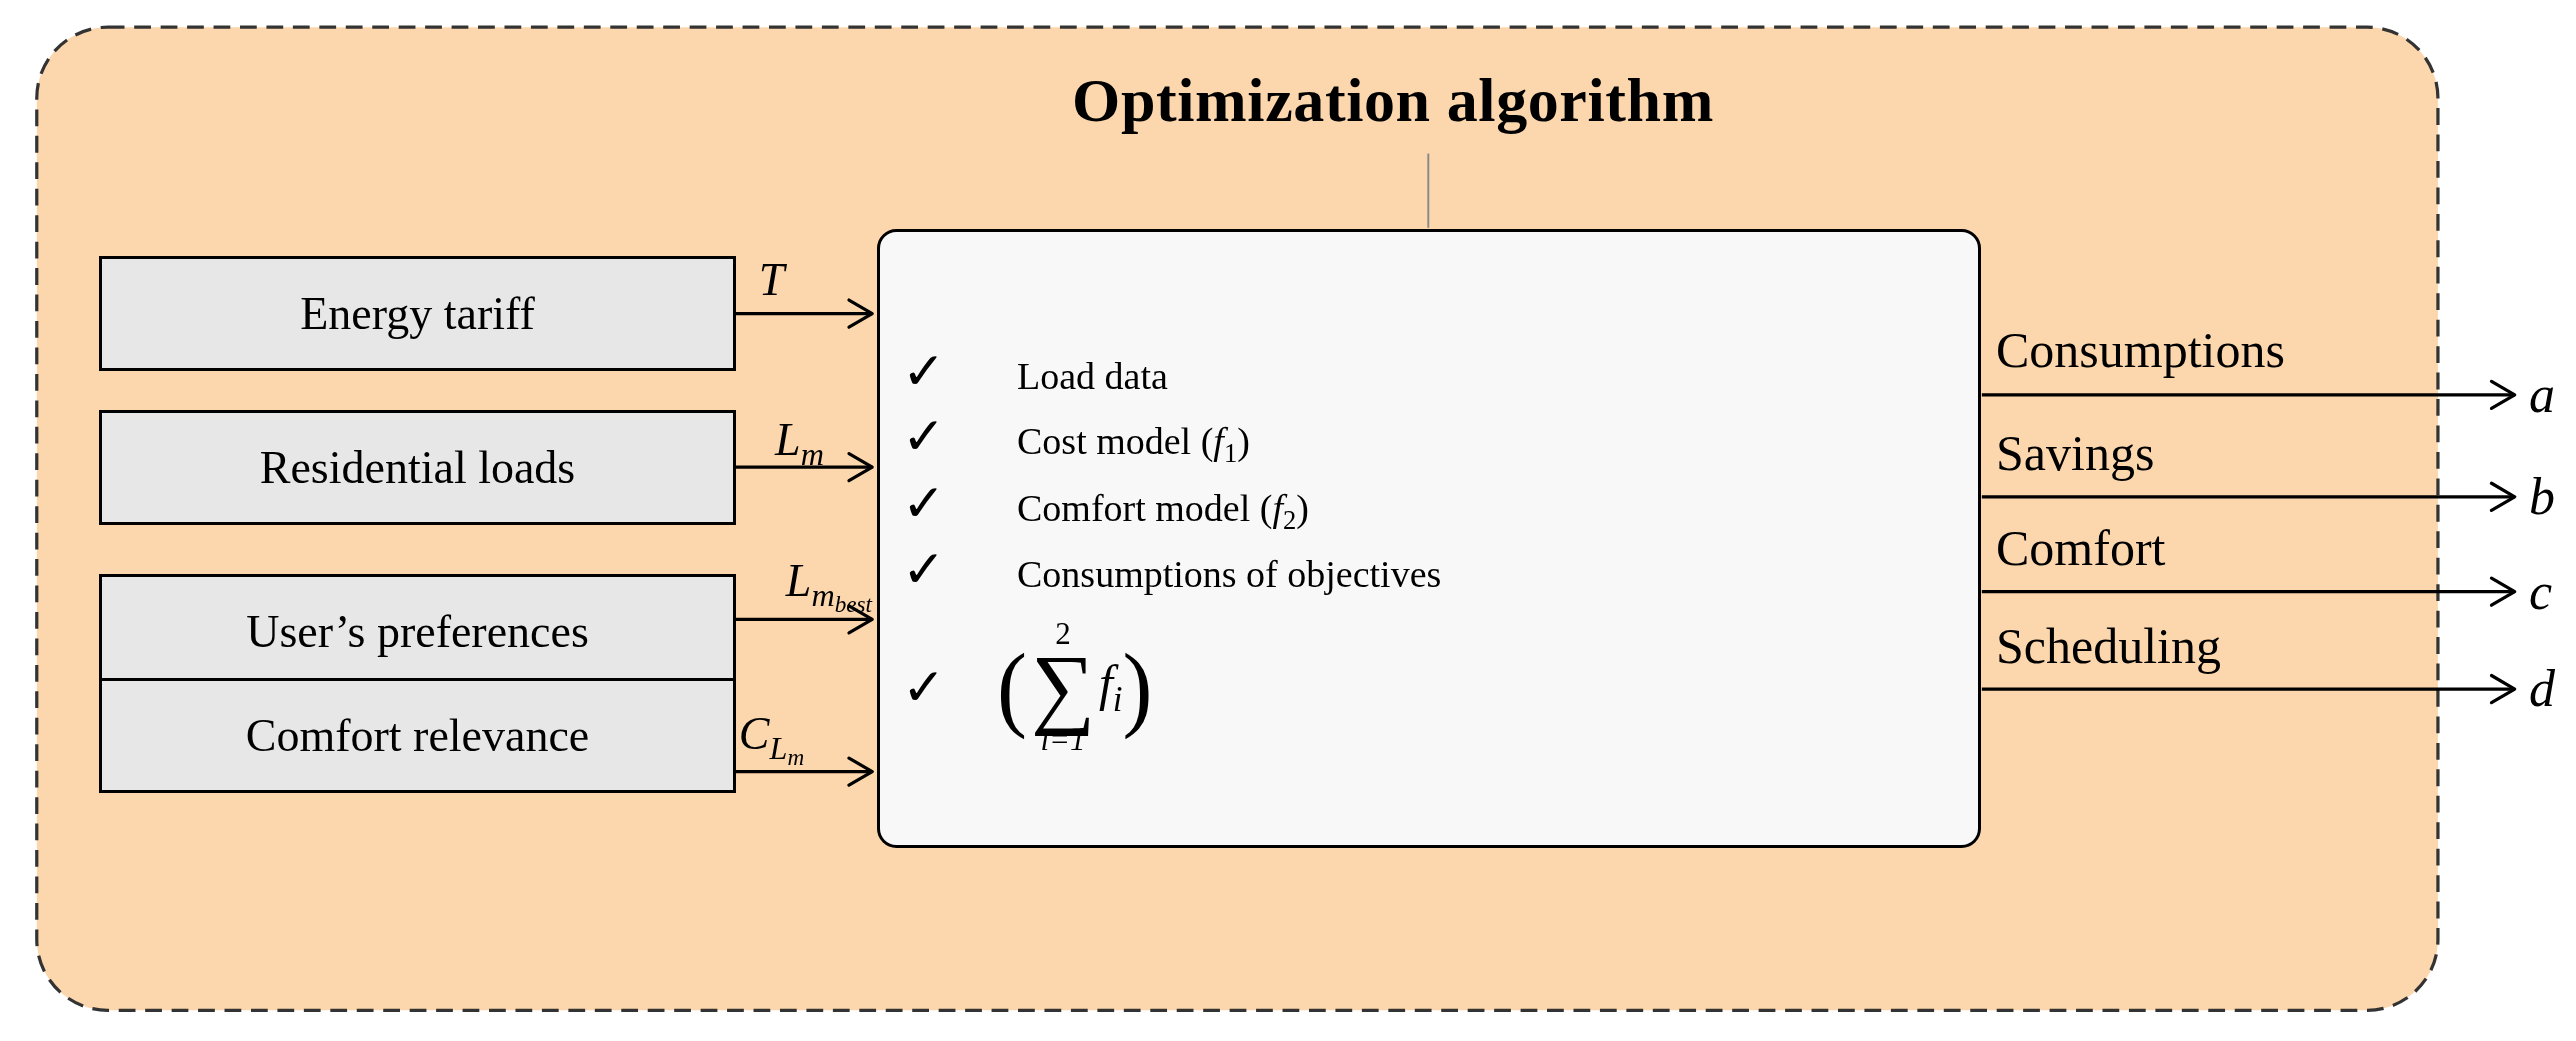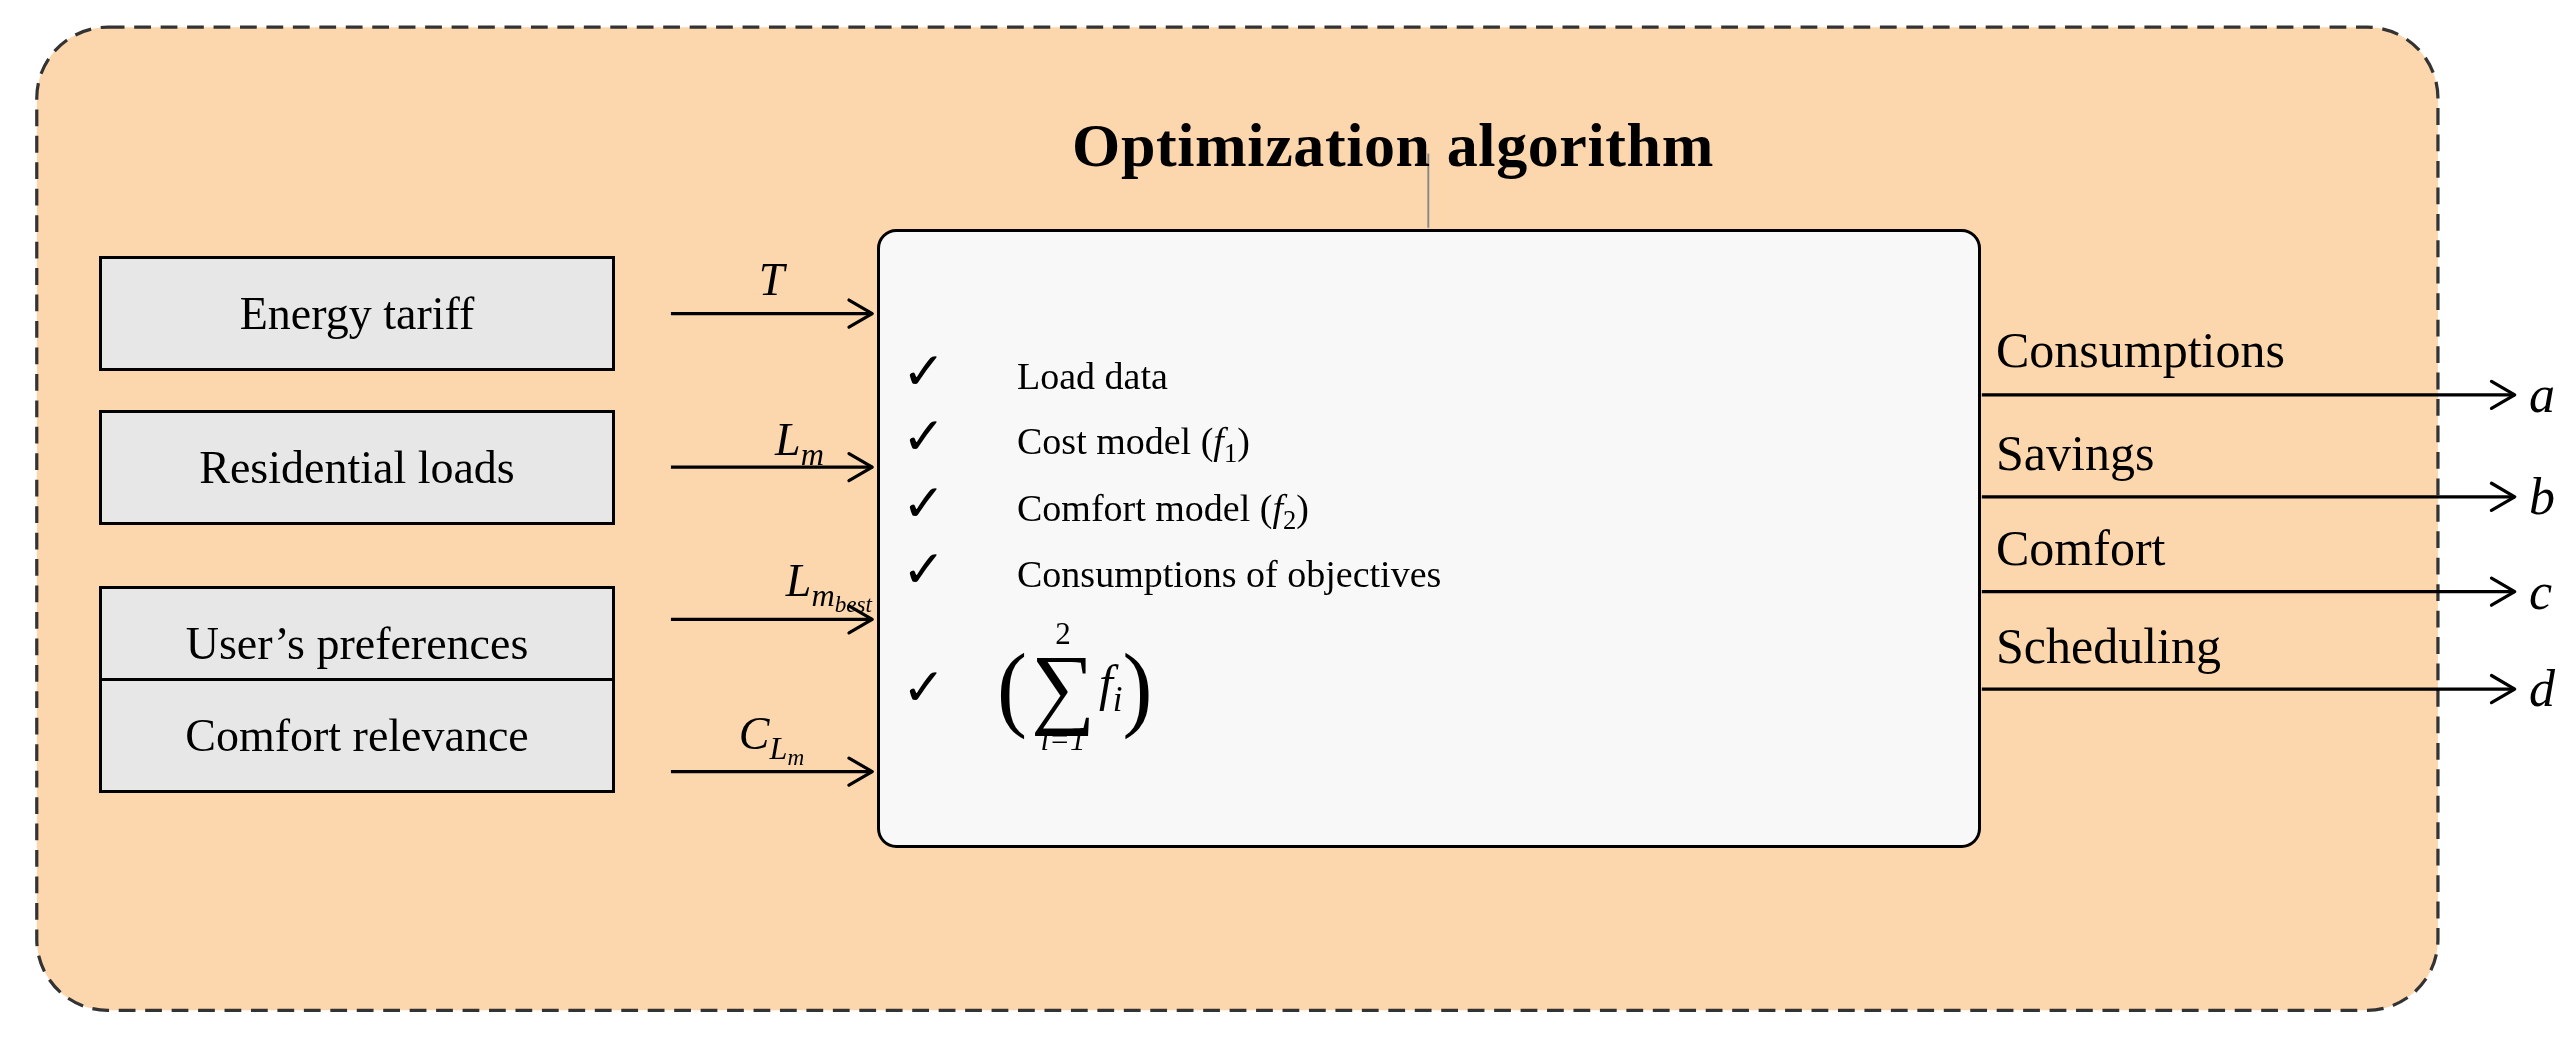--- a/index.html
+++ b/index.html
@@ -10,24 +10,23 @@
     font-family:"Liberation Serif", serif;
     overflow:hidden;
   }
   svg.layer{position:absolute;left:0;top:0;width:2576px;height:1042px;}
   .abs{position:absolute;}
   .title{
     left:877px;top:65px;width:1032px;
     text-align:center;
     font-size:62px;font-weight:700;color:#000;
     letter-spacing:0.6px;
-    margin-top:45px;
   }
   .inbox{
-    left:99px;width:516px;height:115px;
+    left:99px;width:637px;height:115px;
     background:#e7e7e7;
     border:3.2px solid #000;
     box-sizing:border-box;
     display:flex;align-items:center;justify-content:center;
     font-size:46px;color:#000;
   }
   .procbox{
     left:877px;top:229px;width:1104px;height:619px;
     background:#f8f8f8;
     border:3.2px solid #000;border-radius:19.4px;
@@ -101,21 +100,21 @@
   </svg>
 
   <div class="abs title">Optimization algorithm</div>
 
   <div class="abs inbox" style="top:256px;">
     <span>Energy tariff</span>
   </div>
   <div class="abs inbox" style="top:410px;">
     <span>Residential loads</span>
   </div>
-  <div class="abs inbox" style="top:586px;">
+  <div class="abs inbox" style="top:574px;">
     <span>User’s preferences</span>
   </div>
   <div class="abs inbox" style="top:678px;">
     <span>Comfort relevance</span>
   </div>
 
   <div class="abs siglabel" style="top:253px;">
     <span>T</span><span class="sub"><span></span><span class="sub2"></span></span>
   </div>
   <div class="abs siglabel" style="top:413px;margin-left:28px;">

